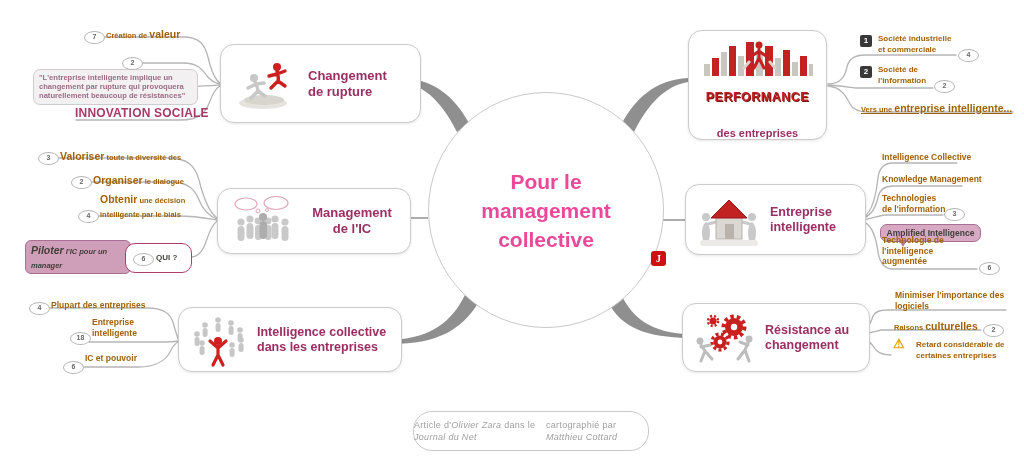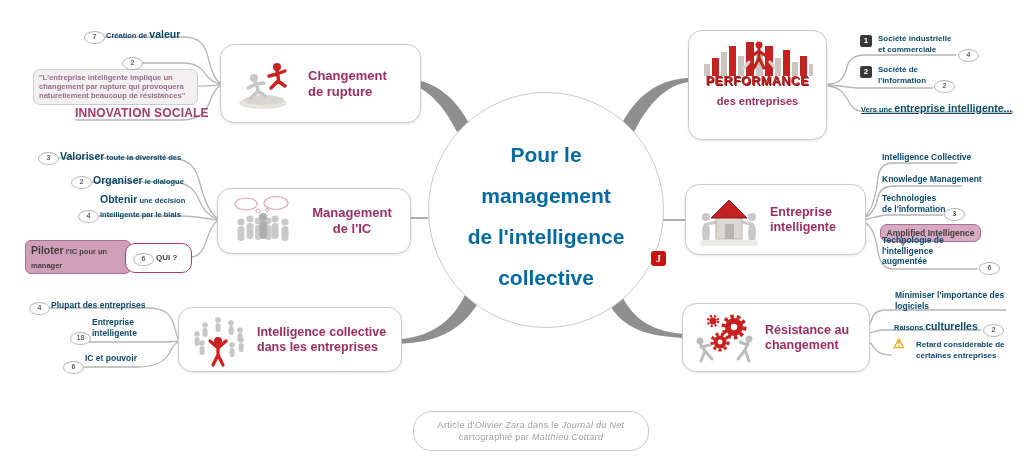--- a/index.html
+++ b/index.html
@@ -9,61 +9,61 @@
   
   .node{position:absolute;background:#fff;border:1.2px solid #cbcbcb;border-radius:14px;
         box-shadow:0 1px 3px rgba(0,0,0,0.10);display:flex;align-items:center;}
   .node-title{font-weight:bold;color:#9b2e63;font-size:13px;line-height:16px;}
   .node-title.small{font-size:12.5px;line-height:15px;}
   .icon{flex:0 0 auto;display:block;}
   
   .circle{position:absolute;left:428px;top:92px;width:234px;height:234px;border-radius:50%;
           background:#fff;border:1.5px solid #c9c9c9;display:flex;flex-direction:column;
           align-items:center;justify-content:center;z-index:3;}
-  .ctitle-line{font-size:21px;line-height:29px;font-weight:bold;color:#0369a1;margin-top:12px;}
-  
-  .sub{position:absolute;font-weight:bold;color:#0c4a6e;white-space:nowrap;}
+  .ctitle-line{font-size:21px;line-height:29px;font-weight:bold;color:#ec4899;}
+  
+  .sub{position:absolute;font-weight:bold;color:#a16207;white-space:nowrap;}
   .sub.wrap{white-space:normal;line-height:10.5px;}
   .bg{font-size:10.5px;}
   .sm{font-size:7.5px;}
   .t85{font-size:8.5px;line-height:10px;}
   .t8{font-size:8px;line-height:9.5px;}
   
   .oval{position:absolute;width:19px;height:11px;border:1px solid #b5b5b5;border-radius:50%;
         background:#fff;font-size:7px;line-height:10px;text-align:center;color:#666;font-weight:bold;z-index:2;}
   
   .sqbadge{position:absolute;width:12px;height:12px;background:#383838;border-radius:2px;color:#fff;
            font-size:8px;line-height:12px;text-align:center;font-weight:bold;}
   
   .note{position:absolute;left:33px;top:69px;width:153px;background:#f2f0f1;border:1px solid #cfcccd;
         border-radius:7px;padding:3px 5px;font-size:7.6px;line-height:9.2px;font-weight:bold;color:#9b6c86;}
   .innov{position:absolute;left:75px;top:106px;font-size:12px;font-weight:bold;color:#a63a67;letter-spacing:.2px;}
   
   .pinkbox{position:absolute;left:25px;top:240px;width:94px;background:#cf9fb9;border:1.3px solid #a76f92;
-           border-radius:6px;padding:2px 5px;color:#3f3e37;font-weight:bold;line-height:11px;}
+           border-radius:6px;padding:2px 5px;color:#3f3e37;font-weight:bold;line-height:11px;font-style:italic;}
   .quibox{position:absolute;left:125px;top:243px;width:65px;height:28px;background:#fff;
           border:1.6px solid #b13b6a;border-radius:10px;}
   .quibox .oval{left:7px;top:9px;}
   .quilabel{position:absolute;left:30px;top:9px;font-size:8px;font-weight:bold;color:#44433c;}
   .callout{position:absolute;left:880px;top:224px;width:99px;background:#d8a9c3;border:1.2px solid #a76f92;
            border-radius:7px;padding:3px 0;text-align:center;font-size:8.5px;font-weight:bold;color:#3f3e37;}
   .callout:after{content:"";position:absolute;left:18px;bottom:-6px;border-left:4px solid transparent;
            border-right:4px solid transparent;border-top:7px solid #b3789c;}
   
   .jbadge{position:absolute;left:651px;top:251px;width:15px;height:15px;background:#cc1111;border-radius:3px;
           color:#fff;font-family:"Liberation Serif",serif;font-weight:bold;font-size:10px;line-height:15px;text-align:center;z-index:4;}
   .warn{position:absolute;left:893px;top:336px;font-size:13px;color:#f0a30a;font-weight:bold;}
   
-  .perfbox{flex-direction:column;justify-content:flex-start;padding-top:5px;}
+  .perfbox{flex-direction:column;justify-content:space-between;padding-top:5px;}
   .perflogo{font-size:12.5px;font-weight:900;color:#c01f1f;letter-spacing:.5px;
             text-shadow:1px 1px 0 #7a1515;margin-top:-2px;}
   .perftitle{font-size:11px;font-weight:bold;color:#9b2e63;margin-top:7px;}
   
   .footer{position:absolute;left:413px;top:411px;width:234px;height:38px;border:1.3px solid #c9c9c9;
-          border-radius:19px;display:flex;flex-direction:column;align-items:center;justify-content:center;
+          border-radius:19px;display:flex;flex-direction:row;align-items:center;justify-content:center;
           color:#9e9e9e;font-size:9px;line-height:12px;letter-spacing:.3px;}
   .it{font-style:italic;}
 </style>
 </head>
 <body>
 
 <div class="stage">
 
   <svg class="links" width="1024" height="475">
 
@@ -106,21 +106,20 @@
 
       <path d="M855 334 C867 332 871 323 873 316 C875 312 880 310 887 310 H1006"></path>
       <path d="M855 335 C867 334 873 332 881 330 H981"></path>
       <path d="M855 336 C867 337 872 344 876 350 C879 353 884 355 891 355"></path>
     </g>
   </svg>
 
   <div class="circle">
     <div class="ctitle-line">Pour le</div>
     <div class="ctitle-line">management</div>
-    <div class="ctitle-line">de l'intelligence</div>
     <div class="ctitle-line">collective</div>
   </div>
 
   <div class="oval" style="left:84px;top:31px;">7</div>
   <div class="sub" style="left:106px;top:24px;"><span class="sm">Création de </span><span class="bg">valeur</span></div>
   <div class="oval" style="left:122px;top:57px;">2</div>
   <div class="sub" style="left:144px;top:50px;margin-top:36px;"><span class="bg">Mobiliser</span></div>
   <div class="note">"L'entreprise intelligente implique un changement par rupture qui provoquera naturellement beaucoup de résistances"</div>
   <div class="innov sub">INNOVATION SOCIALE</div>
 

